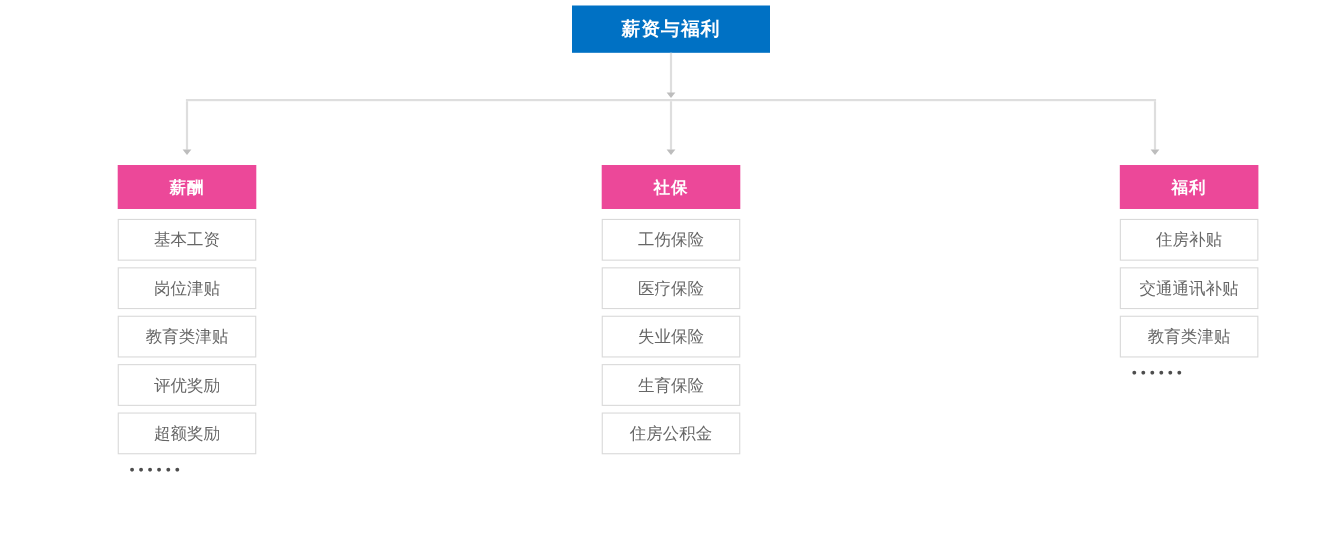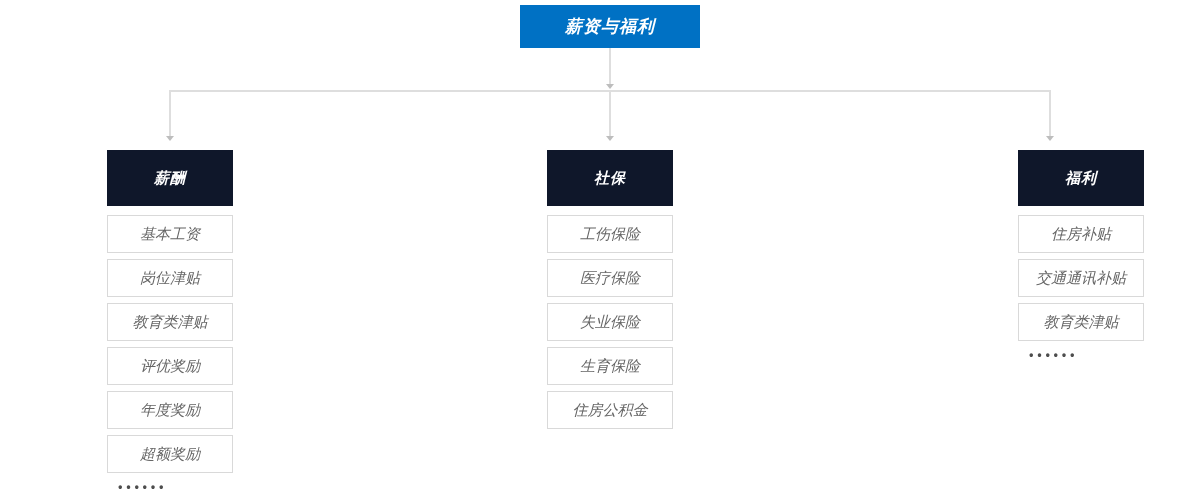--- a/index.html
+++ b/index.html
@@ -1,15 +1,15 @@
 <!DOCTYPE html>
 <html><head>
 <meta charset="utf-8">
 <style>
-  * { margin:0; padding:0; box-sizing:border-box;font-style:italic; }
+  * { margin:0; padding:0; box-sizing:border-box; }
   html,body { background:#ffffff; }
   .canvas {
     position:relative; width:1200px; height:500px; background:#ffffff;
     font-family:"Liberation Sans","DejaVu Sans",sans-serif; overflow:hidden;
   }
   .root-box {
     position:absolute; left:520px; top:5px; width:180px; height:43px;
     background:#0071c4; color:#ffffff; font-size:17px; font-weight:bold;
     display:flex; align-items:center; justify-content:center; letter-spacing:1px;
   }
@@ -27,21 +27,21 @@
   }
   .arrow-root { left:606px; top:84px; }
   .arrow-c1 { left:166px; top:136px; }
   .arrow-c2 { left:606px; top:136px; }
   .arrow-c3 { left:1046px; top:136px; }
   .col { position:absolute; top:150px; width:126px; }
   .col-1 { left:107px; }
   .col-2 { left:547px; }
   .col-3 { left:1018px; }
   .col-header {
-    height:56px; background:#0f172a; color:#ffffff; font-size:15px; font-weight:bold;
+    height:40px; background:#ec4899; color:#ffffff; font-size:15px; font-weight:bold;
     display:flex; align-items:center; justify-content:center; letter-spacing:1px;
     margin-bottom:9px;
   }
   .item {
     height:38px; background:#ffffff; border:1px solid #d9d9d9;
     color:#666666; font-size:15px;
     display:flex; align-items:center; justify-content:center;
     margin-top:6px; white-space:nowrap;
   }
   .item:first-of-type { margin-top:0; }
@@ -68,21 +68,20 @@
   <div class="arrow-down arrow-c1"></div>
   <div class="arrow-down arrow-c2"></div>
   <div class="arrow-down arrow-c3"></div>
 
   <div class="col col-1">
     <div class="col-header">薪酬</div>
     <div class="item">基本工资</div>
     <div class="item">岗位津贴</div>
     <div class="item">教育类津贴</div>
     <div class="item">评优奖励</div>
-    <div class="item">年度奖励</div>
     <div class="item">超额奖励</div>
     <div class="dots">••••••</div>
   </div>
 
   <div class="col col-2">
     <div class="col-header">社保</div>
     <div class="item">工伤保险</div>
     <div class="item">医疗保险</div>
     <div class="item">失业保险</div>
     <div class="item">生育保险</div>

